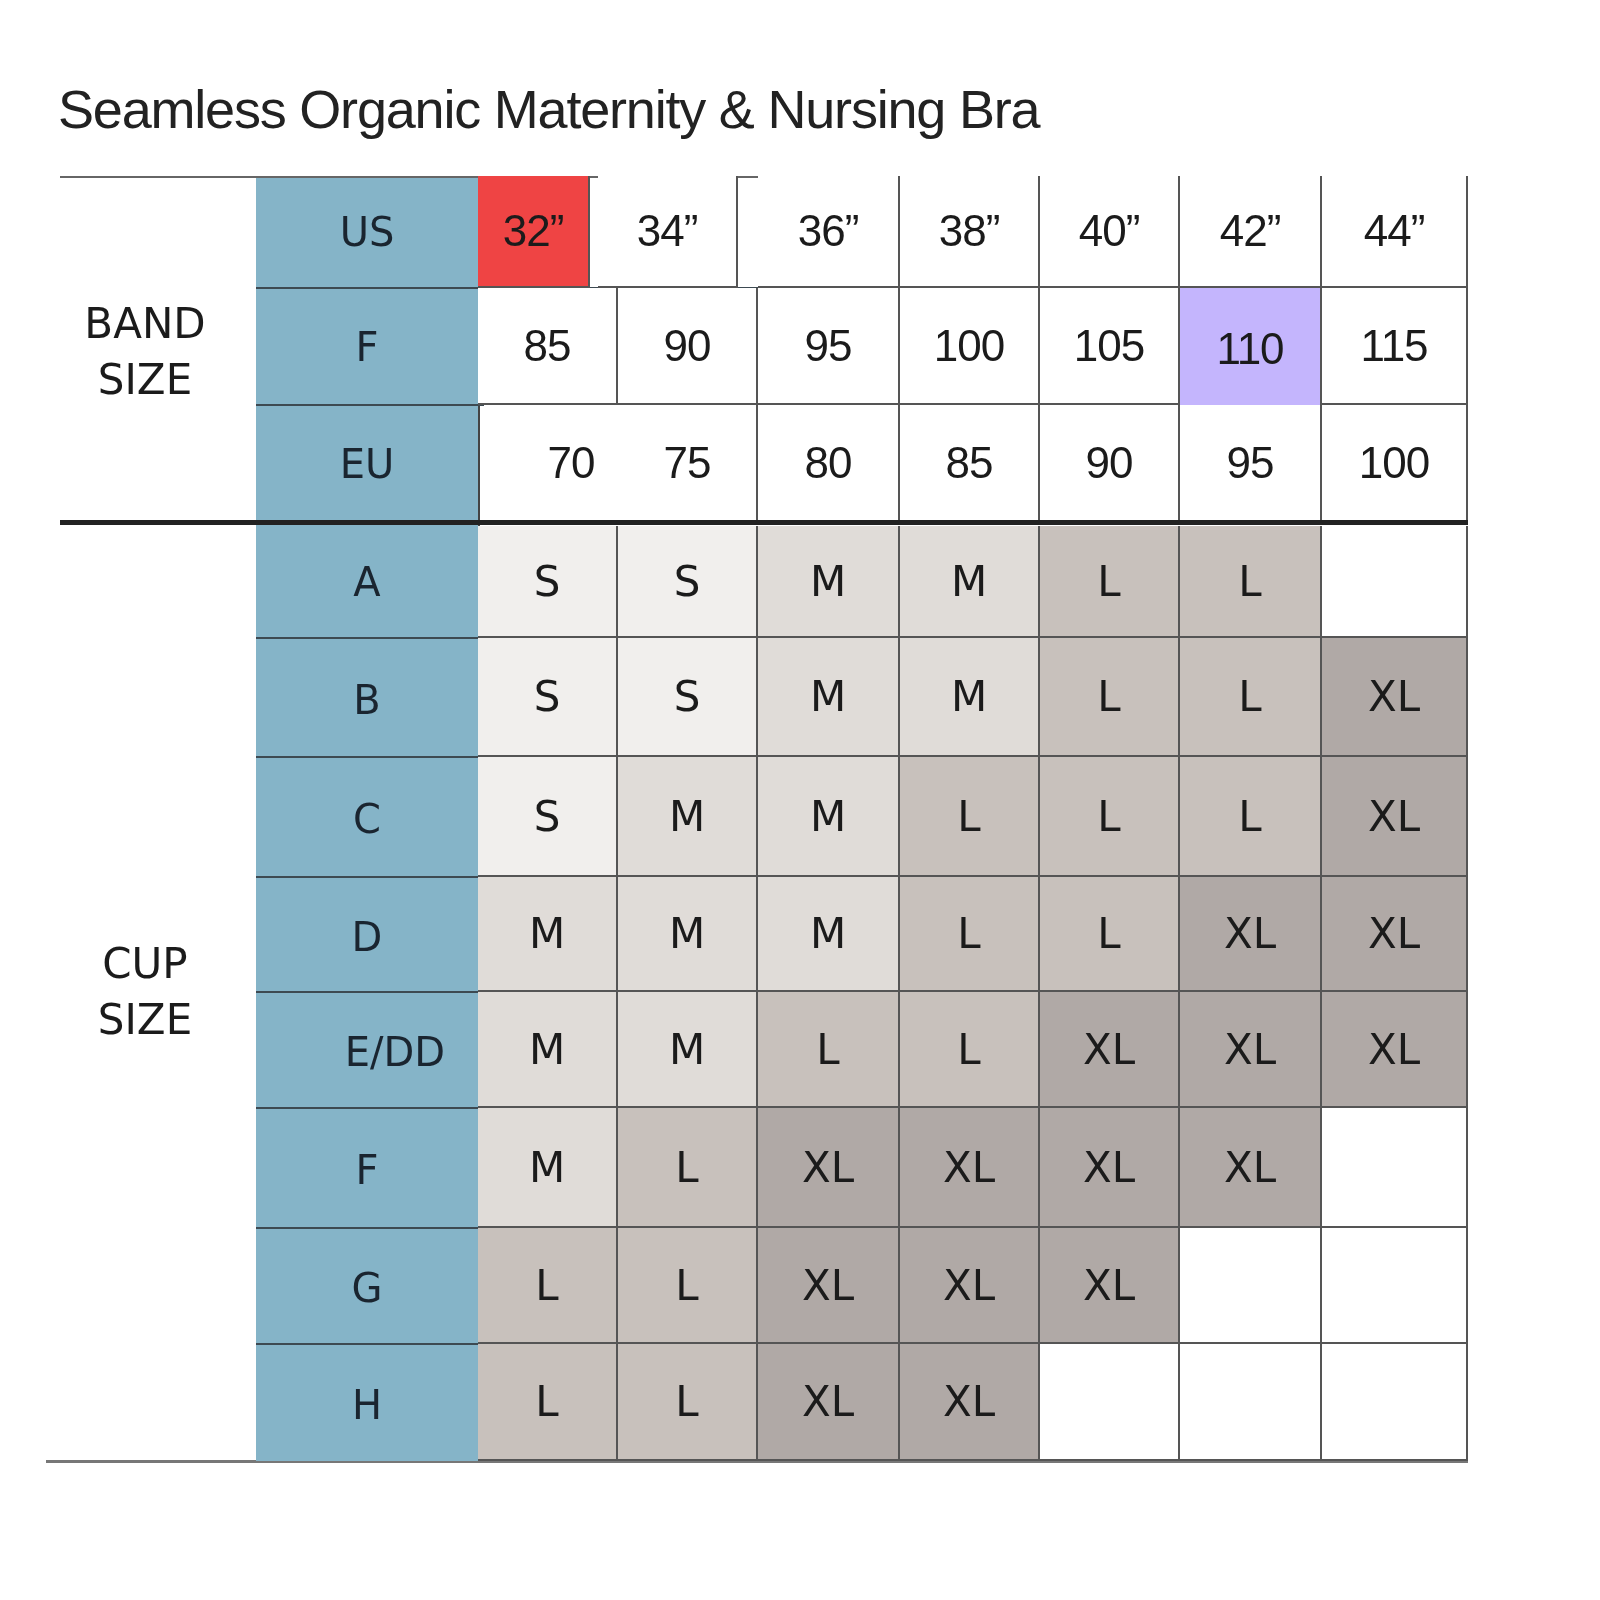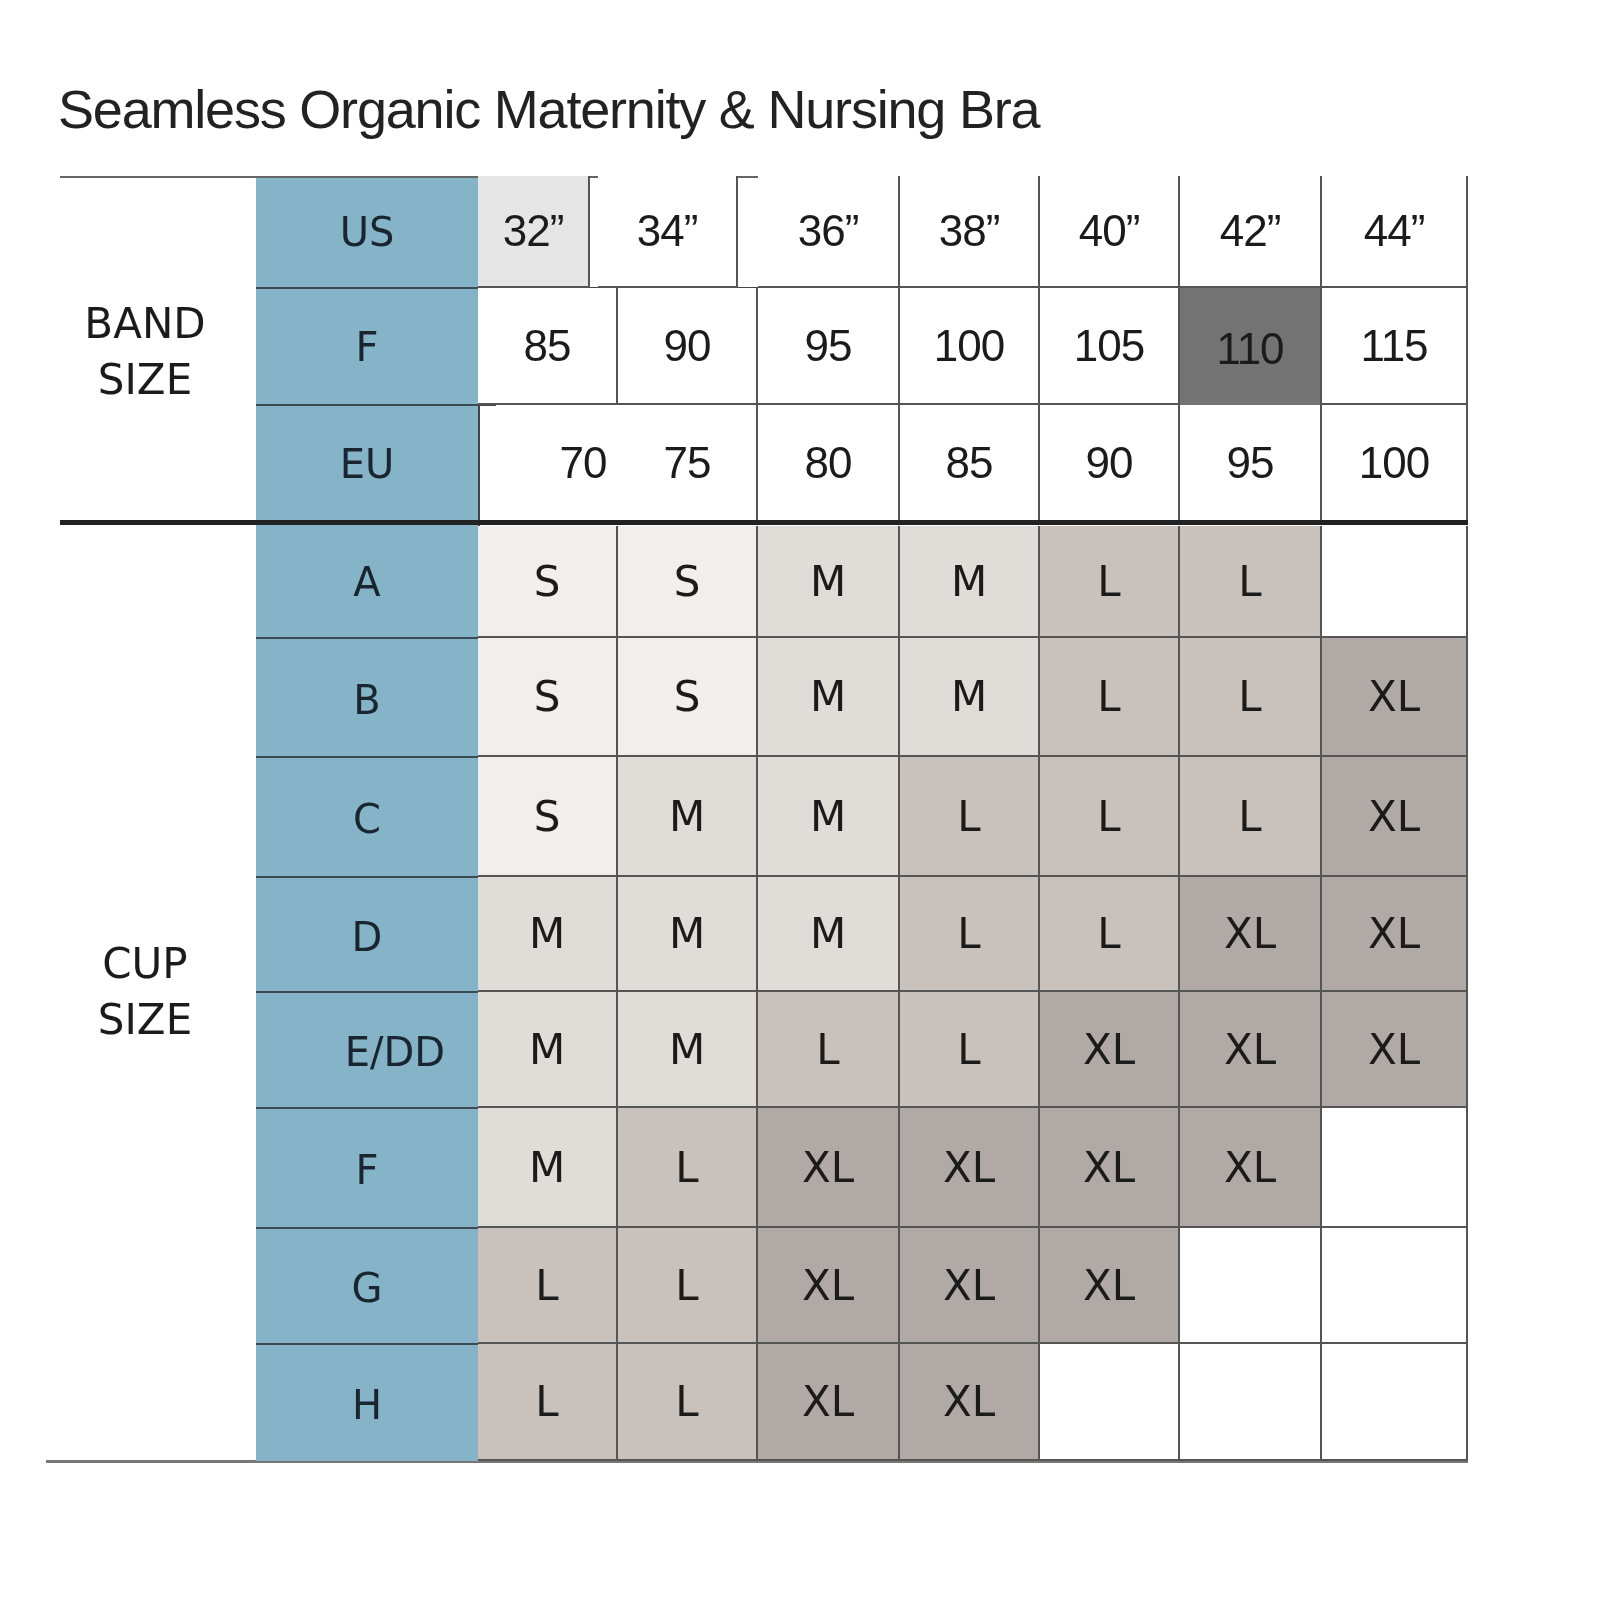--- a/index.html
+++ b/index.html
@@ -38,38 +38,38 @@
     <div>SIZE</div>
   </div>
   <div class="group-label" style="top:760px;">
     <div>CUP</div>
     <div>SIZE</div>
   </div>
 <div class="blue" style="top: 2px; height: 1283px; background: rgb(133, 180, 200);"></div>
     <div class="vleft" style="top: 2px; height: 1283px;"></div>
     <div class="hdr" style="top: 0px; height: 112px;">US</div>
     <div class="hline" style="left: 196px; width: 1212px; top: 111px;"></div>
-    <div class="cell num" style="left: 418px; width: 112px; top: 0px; height: 112px; background: #e5e5e5;">32”</div>
+    <div class="cell num" style="left: 418px; width: 112px; top: 0px; height: 112px; background: #ef4444;">32”</div>
     <div class="cell num" style="left: 538px; width: 140px; top: 0px; height: 112px; background: rgb(255, 255, 255);">34”</div>
     <div class="cell num" style="left: 698px; width: 142px; top: 0px; height: 112px; background: rgb(255, 255, 255);">36”</div>
     <div class="cell num" style="left: 840px; width: 140px; top: 0px; height: 112px; background: rgb(255, 255, 255);">38”</div>
     <div class="cell num" style="left: 980px; width: 140px; top: 0px; height: 112px; background: rgb(255, 255, 255);">40”</div>
     <div class="cell num" style="left: 1120px; width: 142px; top: 0px; height: 112px; background: rgb(255, 255, 255);">42”</div>
     <div class="cell num" style="left: 1262px; width: 146px; top: 0px; height: 112px; background: rgb(255, 255, 255);">44”</div>
     <div class="hdr" style="top: 112px; height: 117px;">F</div>
     <div class="hline" style="left: 196px; width: 1212px; top: 228px;"></div>
     <div class="cell num" style="left: 418px; width: 140px; top: 112px; height: 117px; background: rgb(255, 255, 255);">85</div>
     <div class="cell num" style="left: 558px; width: 140px; top: 112px; height: 117px; background: rgb(255, 255, 255);">90</div>
     <div class="cell num" style="left: 698px; width: 142px; top: 112px; height: 117px; background: rgb(255, 255, 255);">95</div>
     <div class="cell num" style="left: 840px; width: 140px; top: 112px; height: 117px; background: rgb(255, 255, 255);">100</div>
     <div class="cell num" style="left: 980px; width: 140px; top: 112px; height: 117px; background: rgb(255, 255, 255); text-align: center;">105</div>
-    <div class="cell num" style="left: 1120px; width: 142px; top: 112px; height: 123px; background: #737373;">110</div>
+    <div class="cell num" style="left: 1120px; width: 142px; top: 112px; height: 123px; background: #c4b5fd;">110</div>
     <div class="cell num" style="left: 1262px; width: 146px; top: 112px; height: 117px; background: rgb(255, 255, 255);">115</div>
     <div class="hdr" style="top: 229px; height: 117px;">EU</div>
-    <div class="cell num" style="left: 436px; width: 140px; top: 229px; height: 117px; background: rgb(255, 255, 255); padding-left: 36px;">70</div>
+    <div class="cell num" style="left: 424px; width: 140px; top: 229px; height: 117px; background: rgb(255, 255, 255); padding-left: 36px;">70</div>
     <div class="cell num" style="left: 558px; width: 140px; top: 229px; height: 117px; background: rgb(255, 255, 255);">75</div>
     <div class="cell num" style="left: 698px; width: 142px; top: 229px; height: 117px; background: rgb(255, 255, 255);">80</div>
     <div class="cell num" style="left: 840px; width: 140px; top: 229px; height: 117px; background: rgb(255, 255, 255);">85</div>
     <div class="cell num" style="left: 980px; width: 140px; top: 229px; height: 117px; background: rgb(255, 255, 255);">90</div>
     <div class="cell num" style="left: 1120px; width: 142px; top: 229px; height: 117px; background: rgb(255, 255, 255);">95</div>
     <div class="cell num" style="left: 1262px; width: 146px; top: 229px; height: 117px; background: rgb(255, 255, 255);">100</div>
     <div class="hdr" style="top: 350px; height: 112px;">A</div>
     <div class="hline" style="left: 196px; width: 222px; top: 461px;"></div>
     <div class="cell" style="left: 418px; width: 140px; top: 350px; height: 112px; background: rgb(241, 239, 237);">S</div>
     <div class="cell" style="left: 558px; width: 140px; top: 350px; height: 112px; background: rgb(241, 239, 237);">S</div>

